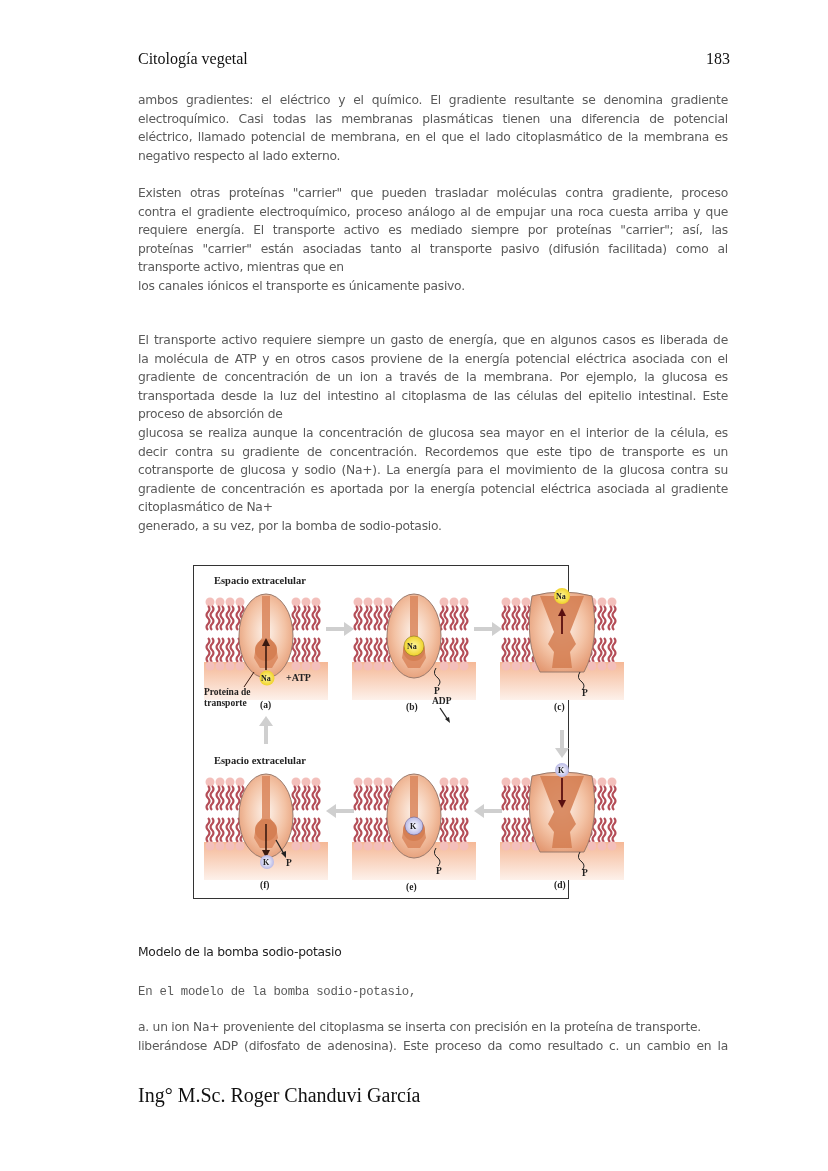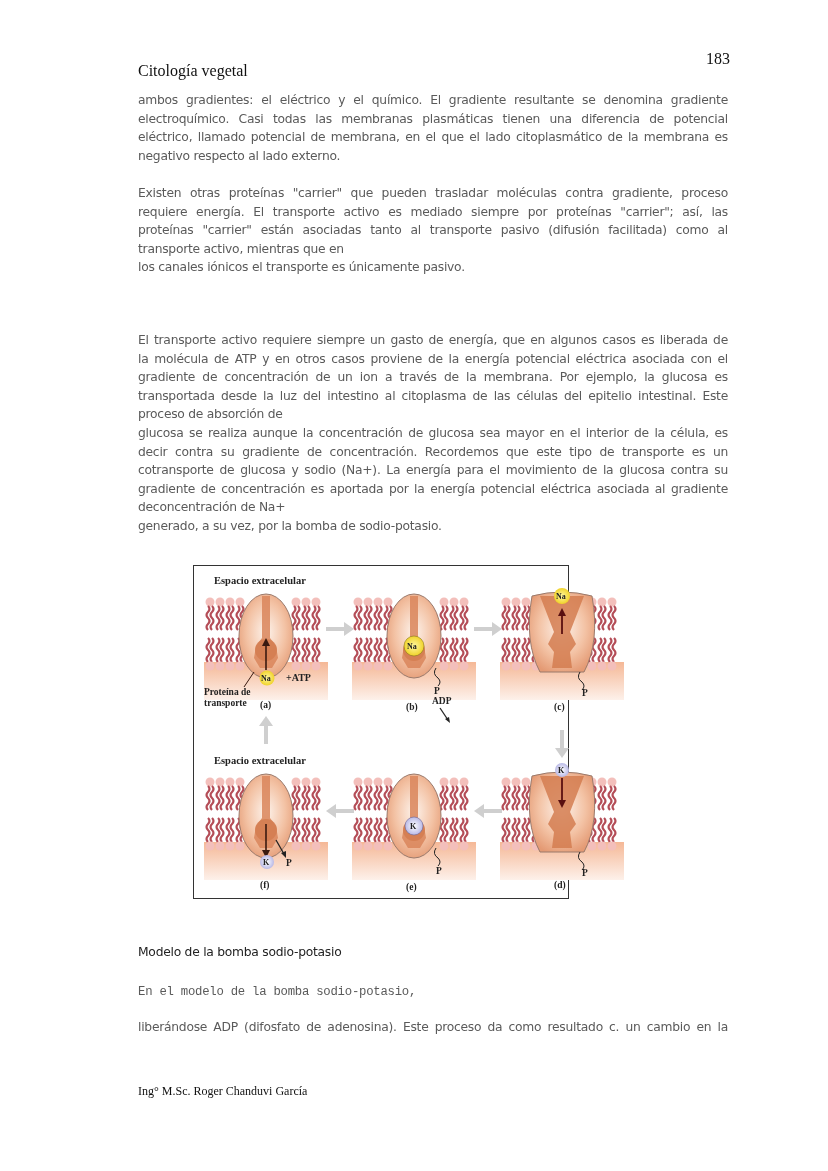--- a/index.html
+++ b/index.html
@@ -1,32 +1,32 @@
 <!DOCTYPE html>
 <html><head>
 <meta charset="utf-8">
 <style>
   html,body{margin:0;padding:0;background:#ffffff;}
   body{width:828px;height:1171px;position:relative;overflow:hidden;}
   .page{position:absolute;left:0;top:0;width:828px;height:1171px;background:#fff;}
   .running-head{position:absolute;top:50px;left:138px;width:592px;height:22px;
     font-family:"Liberation Serif",serif;font-size:16px;color:#111;}
-  .running-head .title{position:absolute;left:0;top:12px;}
+  .running-head .title{position:absolute;left:0;top:0;}
   .running-head .num{position:absolute;right:0;top:0;}
   .body-text{position:absolute;left:138px;width:590px;
     font-family:"DejaVu Sans",sans-serif;font-size:12.3px;line-height:18.6px;
     color:#5a5a5a;letter-spacing:-0.25px;}
   .body-text p{margin:0;}
   .justify-full{text-align:justify;text-align-last:justify;}
   .heading{color:#222;}
   .figure{position:absolute;left:193px;top:565px;width:376px;height:334px;
     border:1.5px solid #333;background:#fff;box-sizing:border-box;}
   .figure svg{position:absolute;left:0;top:0;}
   .footer{position:absolute;left:138px;top:1084px;
-    font-family:"Liberation Serif",serif;font-size:12px;color:#111;}
+    font-family:"Liberation Serif",serif;font-size:20px;color:#111;}
   .lbl{font-family:"Liberation Serif",serif;font-weight:bold;fill:#222;}
 </style>
 </head>
 <body>
 
 <div class="page">
 
   <div class="running-head">
     <span class="title">Citología vegetal</span>
     <span class="num">183</span>
@@ -34,37 +34,38 @@
 
   <div class="body-text" style="top:91px;">
     <p class="justify-full">ambos gradientes: el eléctrico y el químico. El gradiente resultante se denomina gradiente</p>
     <p class="justify-full">electroquímico. Casi todas las membranas plasmáticas tienen una diferencia de potencial</p>
     <p class="justify-full">eléctrico, llamado potencial de membrana, en el que el lado citoplasmático de la membrana es</p>
     <p>negativo respecto al lado externo.</p>
   </div>
 
   <div class="body-text" style="top:184px;">
     <p class="justify-full">Existen otras proteínas "carrier" que pueden trasladar moléculas contra gradiente, proceso</p>
+    <p class="justify-full">contra el gradiente electroquímico, proceso análogo al de empujar una roca cuesta arriba y que</p>
     <p class="justify-full">requiere energía. El transporte activo es mediado siempre por proteínas "carrier"; así, las</p>
     <p class="justify-full">proteínas "carrier" están asociadas tanto al transporte pasivo (difusión facilitada) como al</p>
     <p>transporte activo, mientras que en</p>
     <p>los canales iónicos el transporte es únicamente pasivo.</p>
   </div>
 
   <div class="body-text" style="top:331px;">
     <p class="justify-full">El transporte activo requiere siempre un gasto de energía, que en algunos casos es liberada de</p>
     <p class="justify-full">la molécula de ATP y en otros casos proviene de la energía potencial eléctrica asociada con el</p>
     <p class="justify-full">gradiente de concentración de un ion a través de la membrana. Por ejemplo, la glucosa es</p>
     <p class="justify-full">transportada desde la luz del intestino al citoplasma de las células del epitelio intestinal. Este</p>
     <p>proceso de absorción de</p>
     <p class="justify-full">glucosa se realiza aunque la concentración de glucosa sea mayor en el interior de la  célula, es</p>
     <p class="justify-full">decir contra su gradiente de concentración. Recordemos que este tipo de transporte es un</p>
     <p class="justify-full">cotransporte de glucosa y sodio (Na+). La energía para el movimiento de la glucosa contra su</p>
     <p class="justify-full">gradiente de concentración es aportada por la energía potencial eléctrica asociada al gradiente</p>
-    <p>deconcentración de Na+</p>
+    <p>citoplasmático de Na+</p>
     <p>generado, a su vez, por la bomba de sodio-potasio.</p>
   </div>
 
   <div class="figure">
     <svg width="440" height="334" viewBox="0 0 440 334" xmlns="http://www.w3.org/2000/svg">
       <defs>
         <linearGradient id="memb" x1="0" y1="0" x2="0" y2="1">
           <stop offset="0" stop-color="#fbe3d4"></stop>
           <stop offset="1" stop-color="#f4b99a"></stop>
         </linearGradient>
@@ -221,17 +222,18 @@
 
   <div class="body-text heading" style="top:943px;">
     <p>Modelo de la bomba sodio-potasio</p>
   </div>
 
   <div class="body-text" style="top:983px;font-family:Liberation Mono, monospace;">
     <p>En el modelo de la bomba sodio-potasio,</p>
   </div>
 
   <div class="body-text" style="top:1018px;">
+    <p>a. un ion Na+ proveniente del citoplasma se inserta con precisión en la proteína de transporte.</p>
     <p class="justify-full">liberándose ADP (difosfato de adenosina). Este proceso da como resultado c. un cambio en la</p>
   </div>
 
   <div class="footer">Ing° M.Sc. Roger Chanduvi García</div>
 </div>
 
 </body></html>

